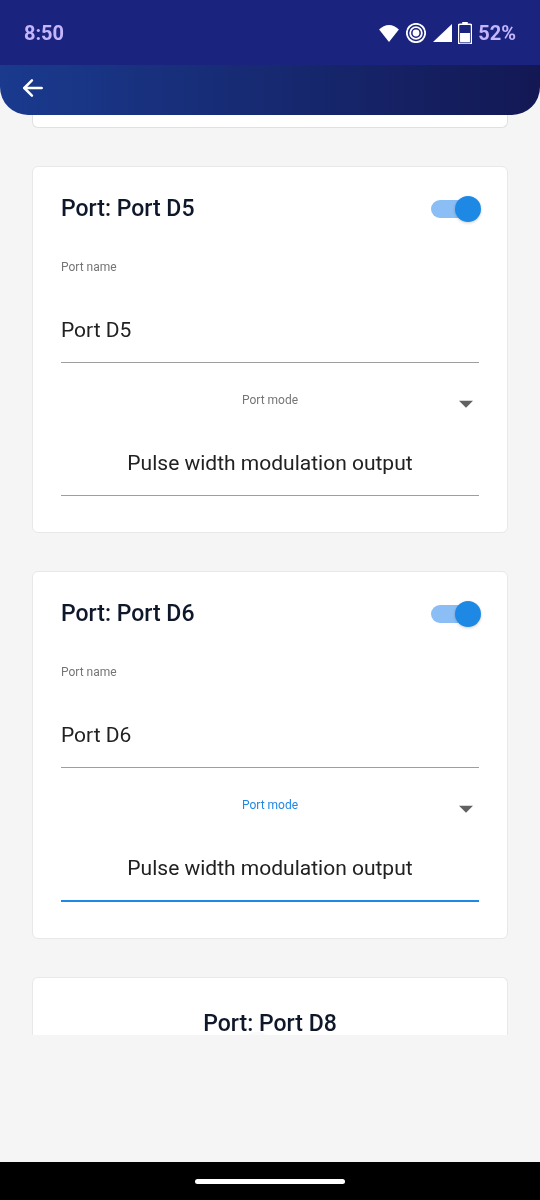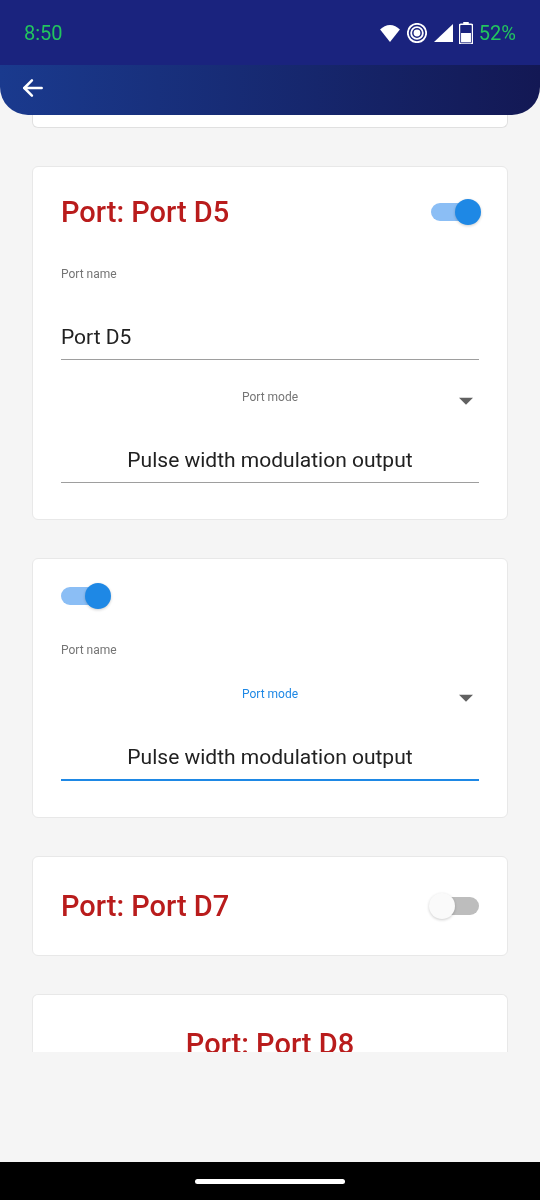--- a/index.html
+++ b/index.html
@@ -10,28 +10,28 @@
     body {
       font-family: -apple-system, BlinkMacSystemFont, 'Segoe UI', Roboto, Arial, sans-serif;
       background: #f5f5f5;
       width: 540px;
       height: 1200px;
       overflow: hidden;
       position: relative;
     }
     .status-bar {
       background: #1a237e;
-      color: #22c55e;
+      color: #c4b5fd;
       height: 66px;
       display: flex;
       align-items: center;
       justify-content: space-between;
       padding: 0 24px;
       font-size: 20px;
-      font-weight: 400;
+      font-weight: 700;
     }
     .status-right {
       display: flex;
       align-items: center;
       gap: 6px;
     }
     .app-bar {
       background: linear-gradient(to right, #1a3a8e, #131854);
       height: 50px;
       display: flex;
@@ -63,23 +63,23 @@
       padding: 28px 28px 36px 28px;
       margin-top: 38px;
     }
     .card-header {
       display: flex;
       justify-content: space-between;
       align-items: center;
       margin-bottom: 38px;
     }
     .card-title {
-      font-size: 29px;
+      font-size: 23px;
       font-weight: 500;
-      color: #b91c1c;
+      color: #0f172a;
     }
     .toggle {
       width: 48px;
       height: 18px;
       border-radius: 10px;
       position: relative;
       cursor: pointer;
     }
     .toggle.on {
       background: #8bbef5;
@@ -110,21 +110,21 @@
       font-size: 12px;
       color: #757575;
       margin-bottom: 8px;
     }
     .field-label.active {
       color: #1e88e5;
     }
     .field-value {
       font-size: 21px;
       color: #212121;
-      padding-bottom: 10px;
+      padding-bottom: 20px;
       border-bottom: 1px solid #9e9e9e;
       margin-top: 44px;
     }
     .field-value.active {
       border-bottom: 2px solid #1e88e5;
     }
     .dropdown-field {
       position: relative;
       text-align: center;
     }
@@ -231,46 +231,40 @@
       <span class="dropdown-arrow">
         <svg width="14" height="14" viewBox="0 0 10 6" fill="#616161">
             <path d="M0 0l5 5 5-5z"></path>
           </svg>
       </span>
     </div>
   </div>
 
   <div class="card">
     <div class="card-header">
+      <div class="card-title">Port: Port D6</div>
       <div class="toggle on">
           <div class="toggle-thumb"></div>
         </div>
     </div>
     <div class="field">
       <div class="field-label">Port name</div>
+      <div class="field-value">Port D6</div>
     </div>
     <div class="field dropdown-field" style="margin-bottom:0;">
       <div class="field-label active">Port mode</div>
       <div class="field-value active">Pulse width modulation output</div>
       <span class="dropdown-arrow">
         <svg width="14" height="14" viewBox="0 0 10 6" fill="#616161">
             <path d="M0 0l5 5 5-5z"></path>
           </svg>
       </span>
     </div>
   </div>
 
-  <div class="card card-collapsed">
-    <div class="card-header">
-      <div class="card-title">Port: Port D7</div>
-      <div class="toggle off">
-          <div class="toggle-thumb"></div>
-        </div>
-    </div>
-  </div>
 
   <div class="card-partial">
     <div class="card-header">
       <div class="card-title">Port: Port D8</div>
       <div class="toggle off">
           <div class="toggle-thumb"></div>
         </div>
     </div>
   </div>
 

